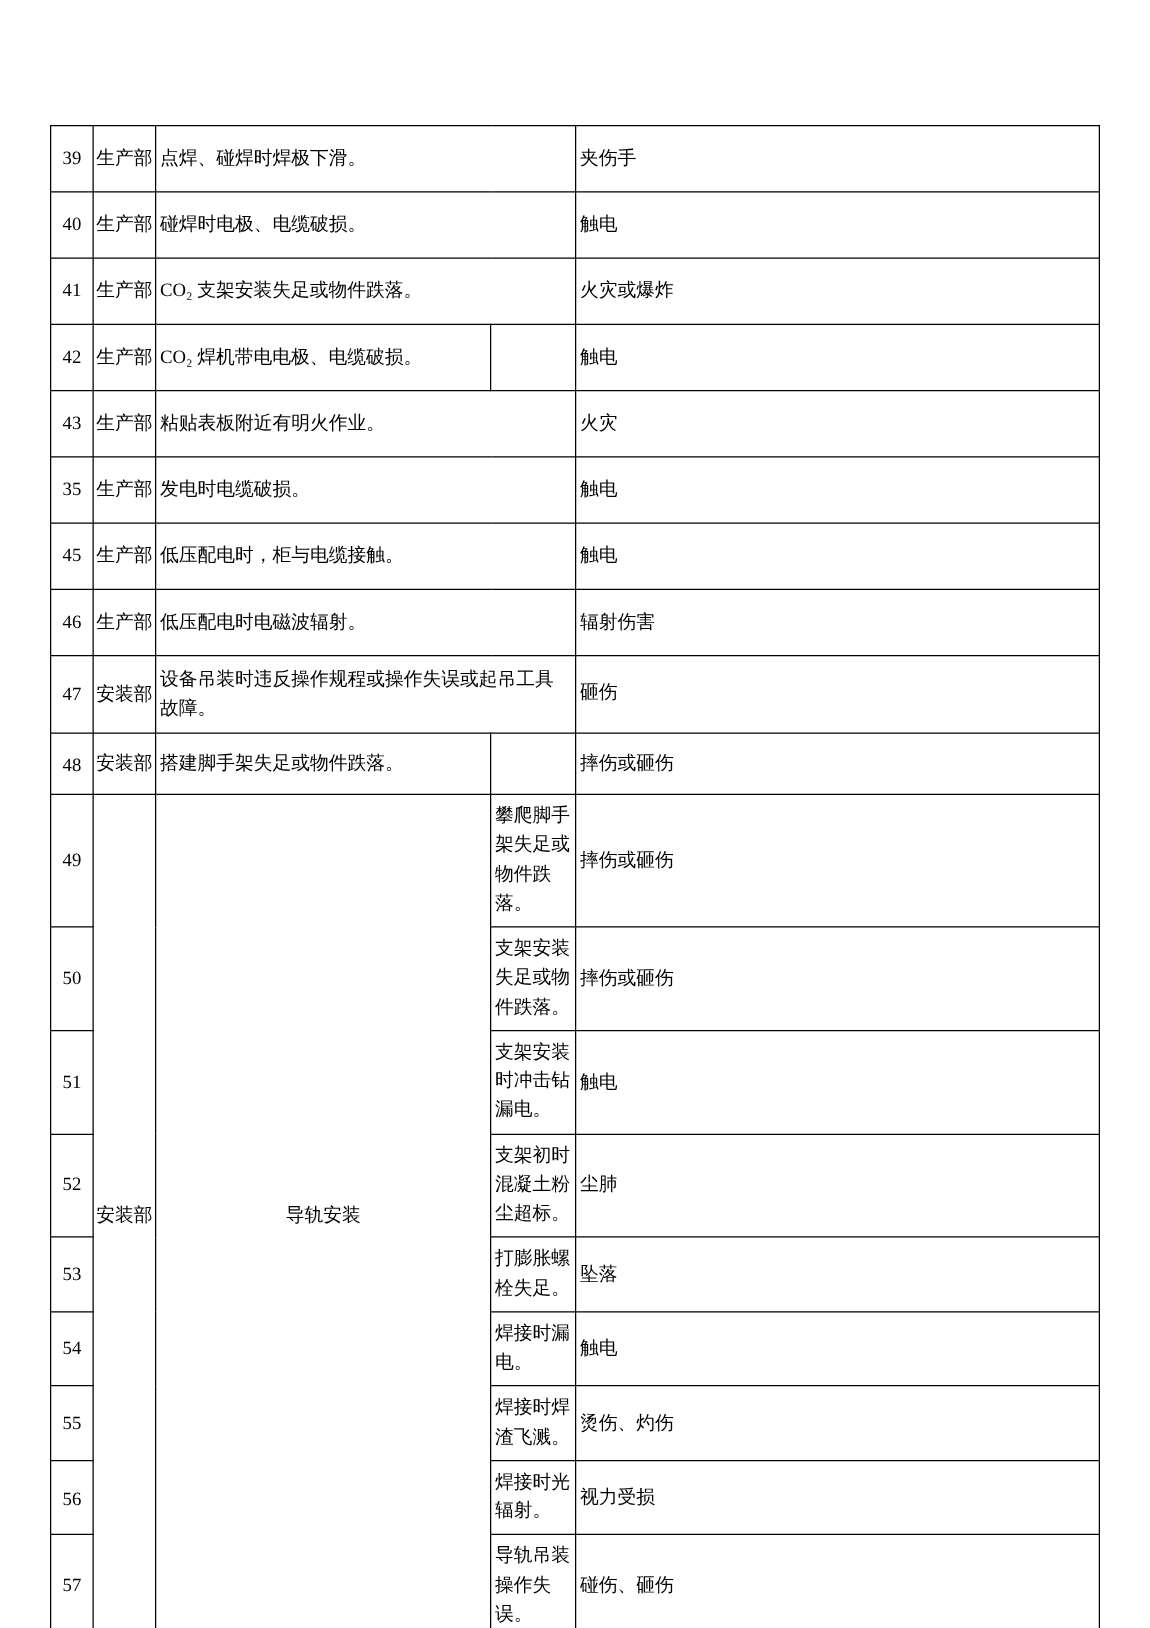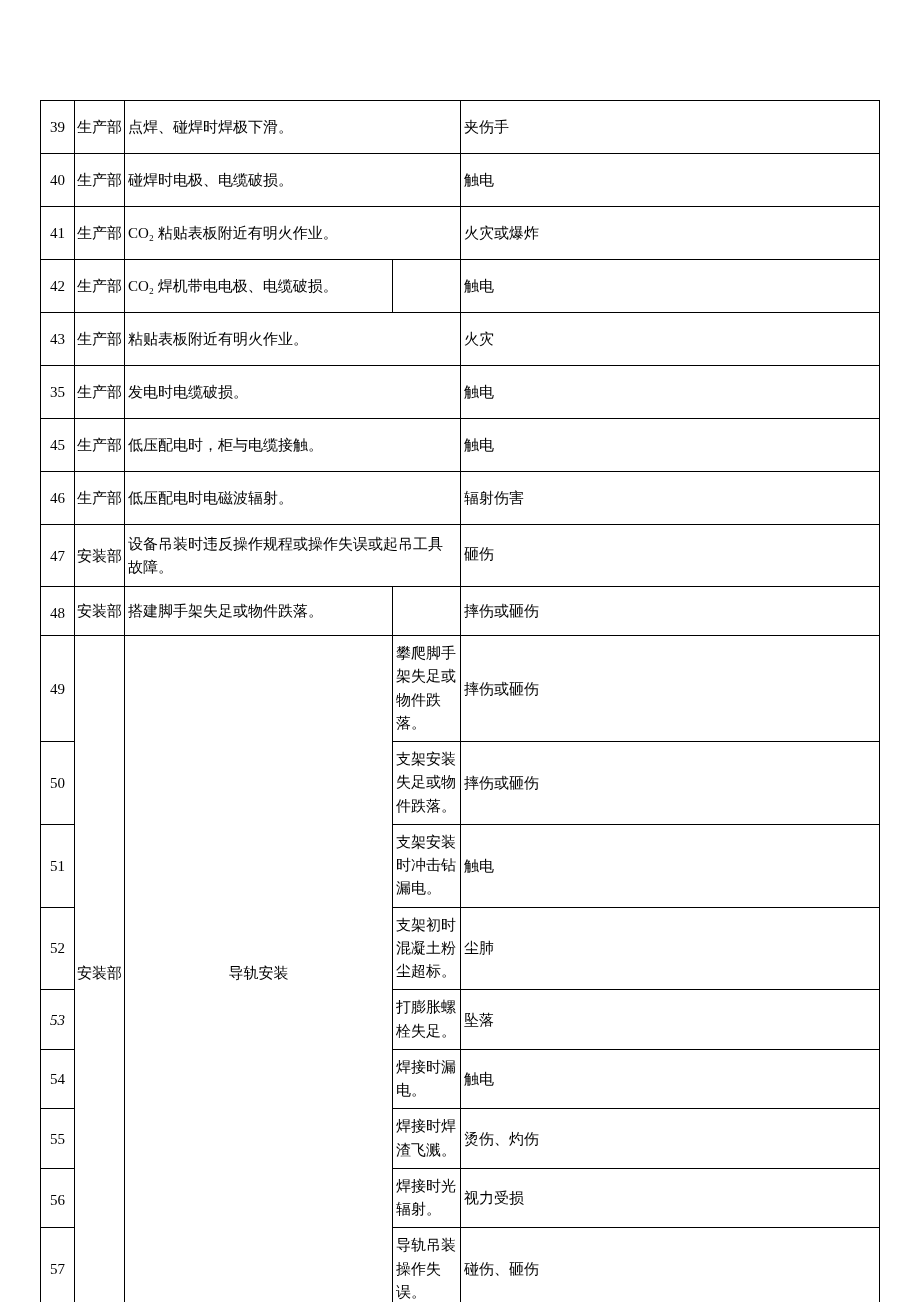--- a/index.html
+++ b/index.html
@@ -66,21 +66,21 @@
         </tr>
         <tr>
           <td class="num">40</td>
           <td class="dept">生产部</td>
           <td colspan="2">碰焊时电极、电缆破损。</td>
           <td>触电</td>
         </tr>
         <tr>
           <td class="num">41</td>
           <td class="dept">生产部</td>
-          <td colspan="2">CO₂ 粘贴表板附近有明火作业。</td>
+          <td colspan="2">CO₂ 支架安装失足或物件跌落。</td>
           <td>火灾或爆炸</td>
         </tr>
         <tr>
           <td class="num">42</td>
           <td class="dept">生产部</td>
           <td>CO₂ 焊机带电电极、电缆破损。</td>
           <td></td>
           <td>触电</td>
         </tr>
         <tr>
@@ -136,21 +136,21 @@
           <td class="num" style="padding-top:10px;padding-bottom:10px;">51</td>
           <td class="sub-tight" style="line-height:1.55;">支架安装时冲击钻漏电。</td>
           <td style="padding-top:10px;padding-bottom:10px;">触电</td>
         </tr>
         <tr>
           <td class="num" style="padding-top:10px;padding-bottom:10px;">52</td>
           <td class="sub-tight" style="line-height:1.55;">支架初时混凝土粉尘超标。</td>
           <td style="padding-top:10px;padding-bottom:10px;">尘肺</td>
         </tr>
         <tr>
-          <td class="num" style="padding-top:4px;padding-bottom:4px;font-style:italic;">53</td>
+          <td class="num" style="padding-top:4px;padding-bottom:4px;">53</td>
           <td class="sub-tight" style="line-height:1.55;">打膨胀螺栓失足。</td>
           <td style="padding-top:4px;padding-bottom:4px;">坠落</td>
         </tr>
         <tr>
           <td class="num" style="padding-top:4px;padding-bottom:4px;">54</td>
           <td class="sub-tight" style="line-height:1.55;">焊接时漏电。</td>
           <td style="padding-top:4px;padding-bottom:4px;">触电</td>
         </tr>
         <tr>
           <td class="num" style="padding-top:4px;padding-bottom:4px;">55</td>

